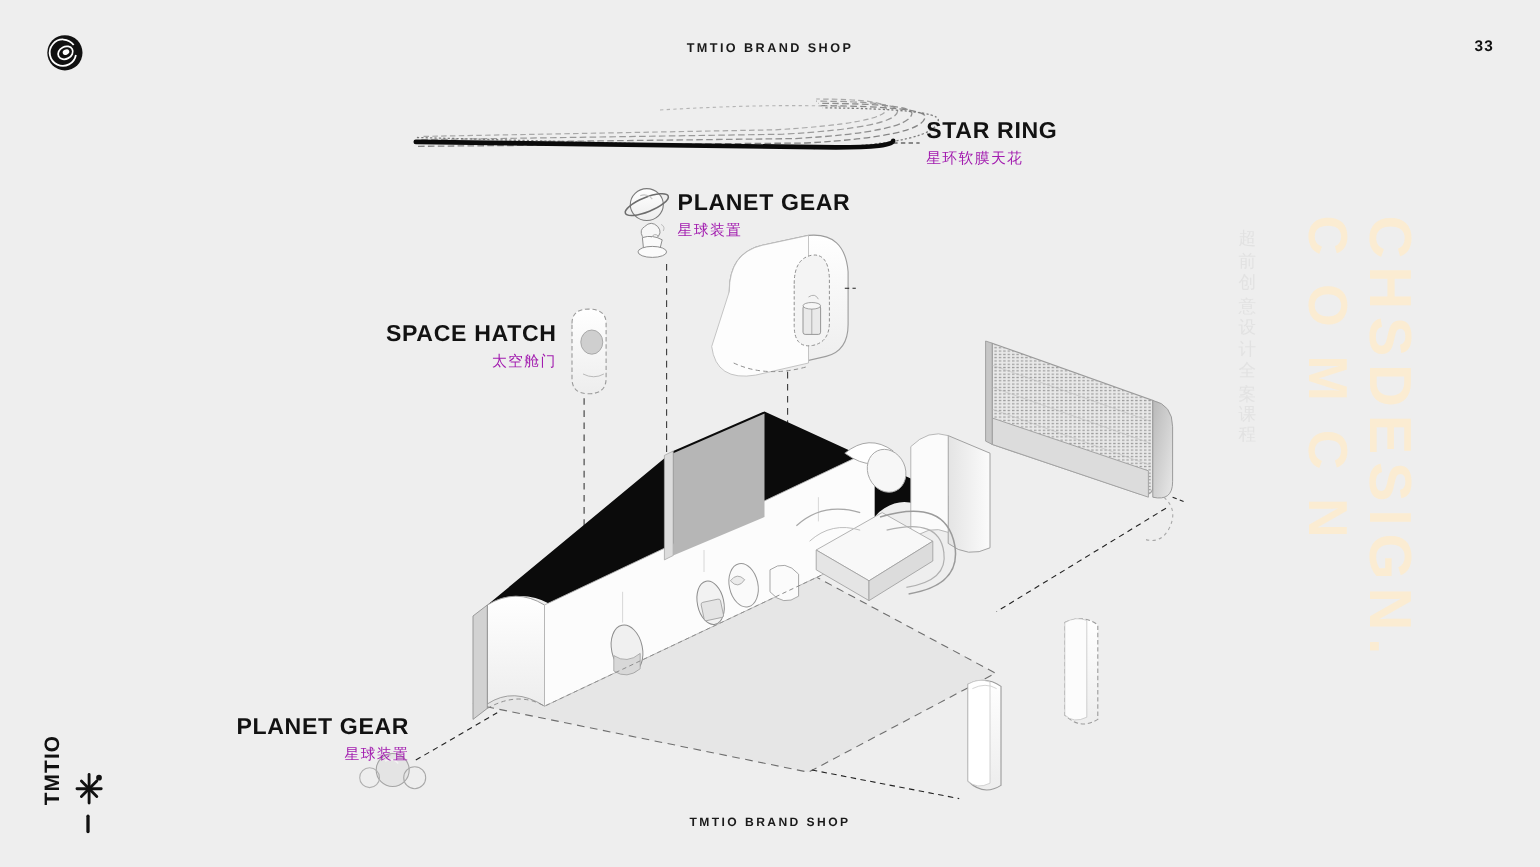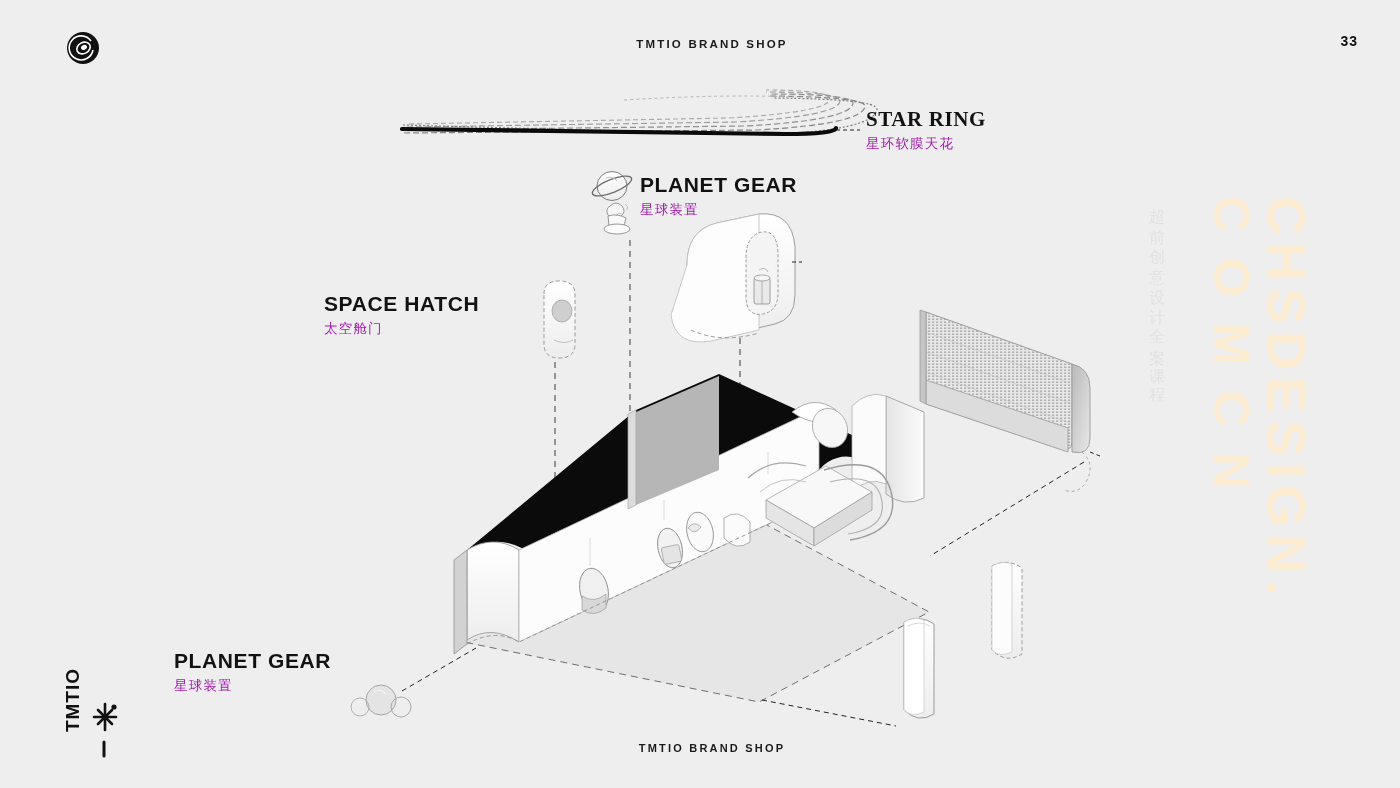--- a/index.html
+++ b/index.html
@@ -3,21 +3,21 @@
 <meta charset="utf-8">
 <style>
   * { margin:0; padding:0; box-sizing:border-box; }
   html,body { width:1400px; height:788px; overflow:hidden; }
   body {
     background:#eeeeee;
     font-family:"Liberation Sans", sans-serif;
     position:relative;
     color:#111;
   }
-  .stage { position:absolute; inset:0;margin-left:24px; }
+  .stage { position:absolute; inset:0; }
 
   
   .logo-mark { position:absolute; left:40px; top:29px; width:38px; height:38px; }
   .hdr-title {
     position:absolute; left:0; right:0; top:38px; text-align:center;
     font-size:11.5px; font-weight:700; letter-spacing:2.2px; color:#1a1a1a;
   }
   .page-num {
     position:absolute; right:42px; top:33px;
     font-size:14px; font-weight:800; letter-spacing:1px; color:#111;
@@ -30,21 +30,21 @@
   
   .callout { position:absolute; }
   .callout .en {
     font-size:21px; font-weight:800; letter-spacing:.6px;
     color:#121212; line-height:1.05; white-space:nowrap;
   }
   .callout .cn {
     font-size:13.5px; font-weight:400; color:#a21caf;
     letter-spacing:1.2px; margin-top:5px; white-space:nowrap;
   }
-  .callout.right-al { text-align:left; }
+  .callout.right-al { text-align:right; }
 
   
   .vtext {
     position:absolute; writing-mode:vertical-rl;
     white-space:nowrap; user-select:none;
   }
   .v-cn {
     top:196px; left:1122px;
     font-size:16px; letter-spacing:20px; color:#e2e2e2; font-weight:500;
   }
@@ -251,21 +251,21 @@
       <path d="M880 622 q10 -6 20 -2 l0 92 q-12 6 -20 -2 Z" fill="#ffffff" stroke="#c6c6c6" stroke-width=".7"></path>
       <path d="M884 626 q12 -6 22 0" fill="none" stroke="#cfcfcf" stroke-width=".8"></path>
 
       <path d="M738 700 L872 726" stroke="#222" stroke-width="1" stroke-dasharray="5 4"></path>
     </g>
 
     <path d="M1060 462 L906 556" stroke="#222" stroke-width="1" stroke-dasharray="5 4" fill="none"></path>
 
   </svg>
 
-  <div class="callout" style="left:842px; top:108px;font-family:Liberation Serif, serif;">
+  <div class="callout" style="left:842px; top:108px;">
     <div class="en">STAR RING</div>
     <div class="cn">星环软膜天花</div>
   </div>
 
   <div class="callout" style="left:616px; top:174px;">
     <div class="en">PLANET GEAR</div>
     <div class="cn">星球装置</div>
   </div>
 
 

